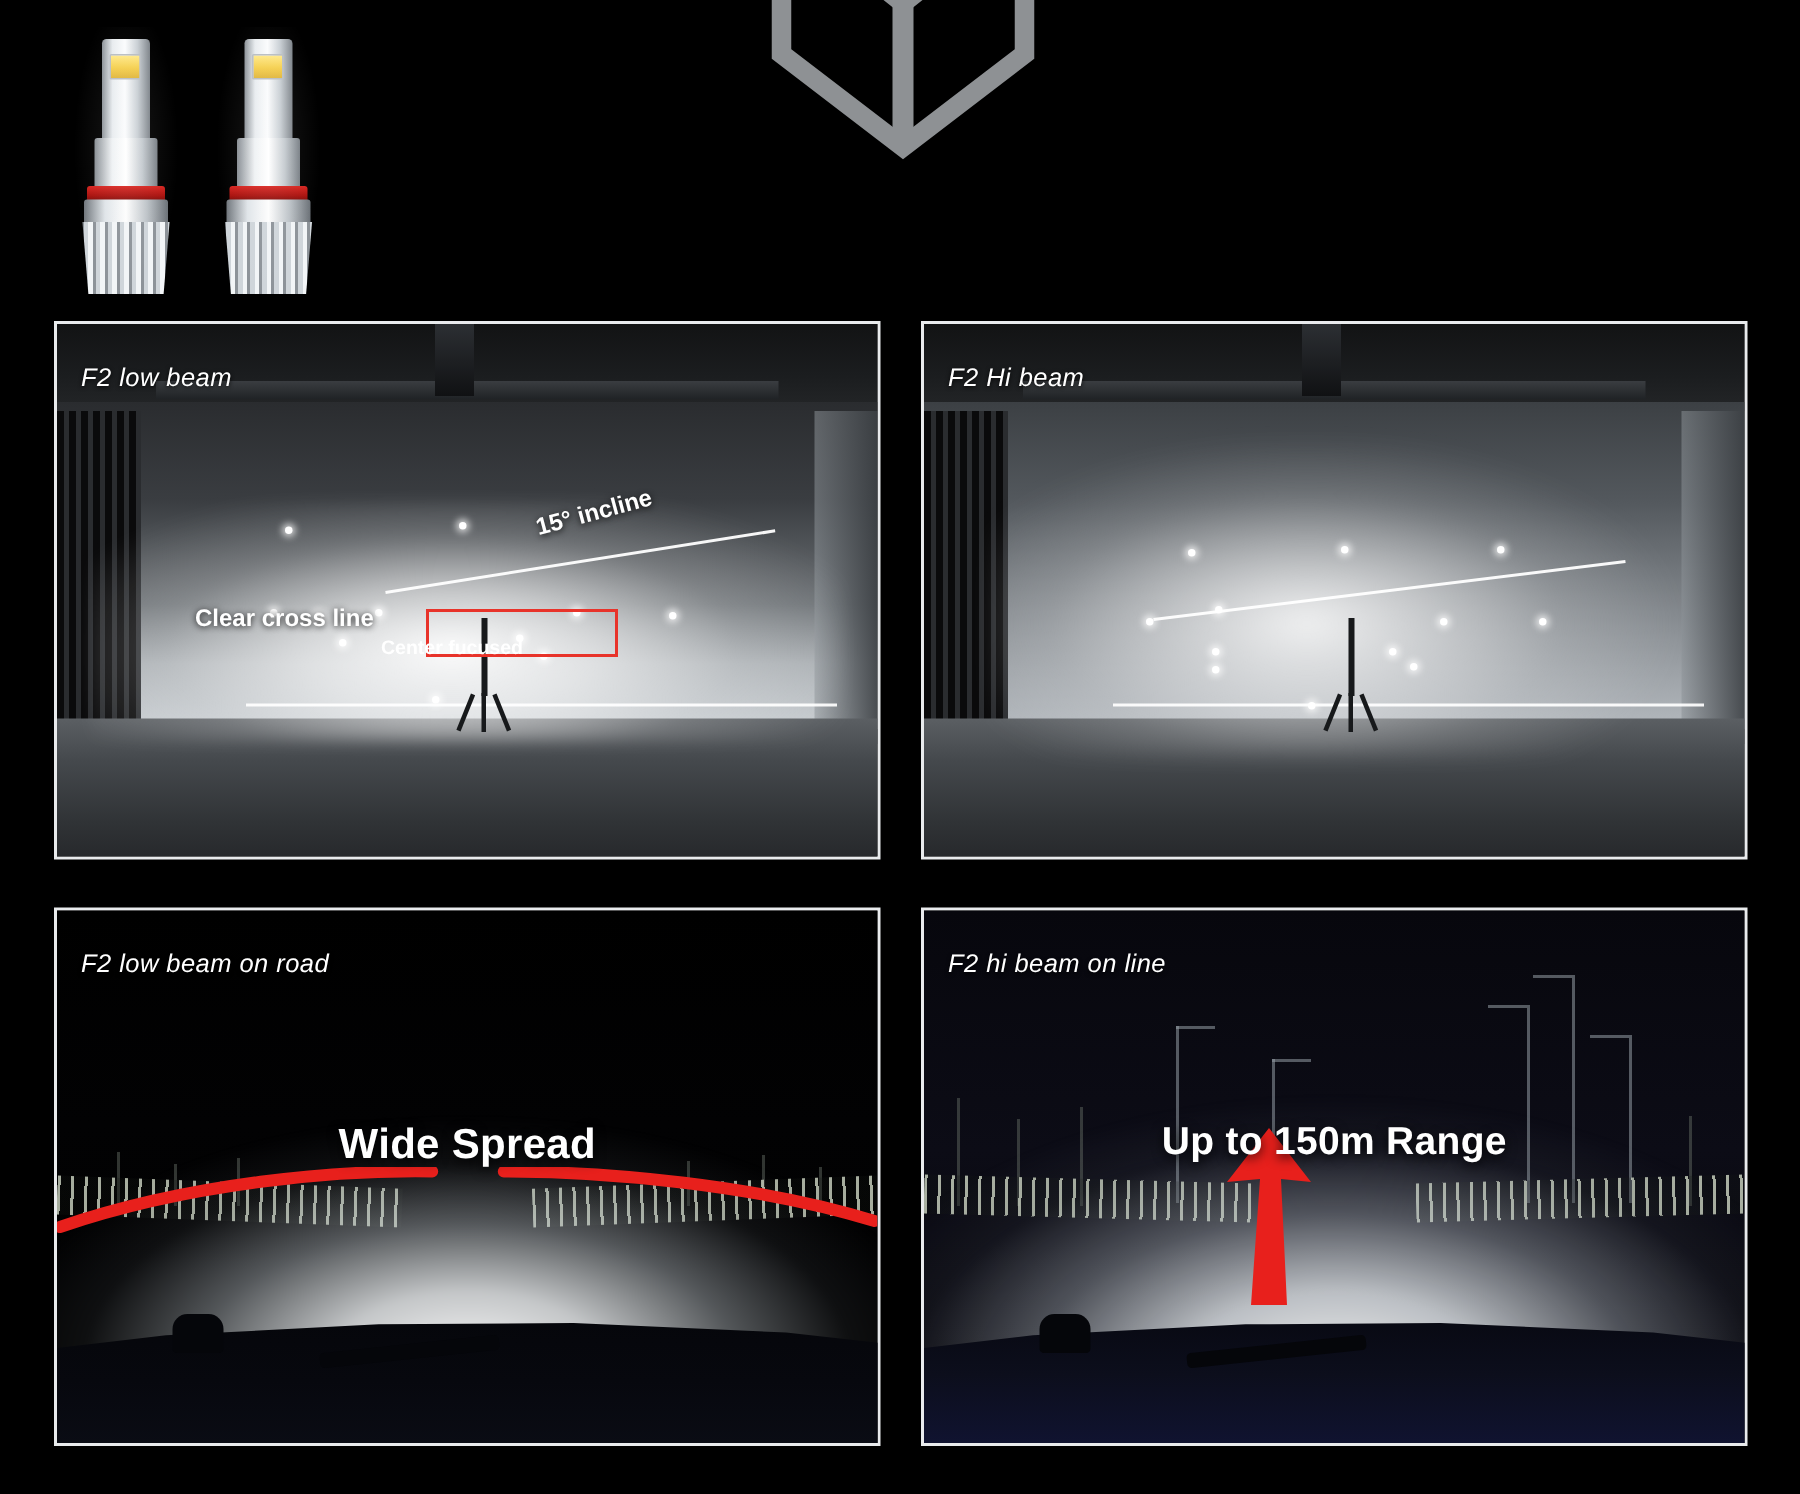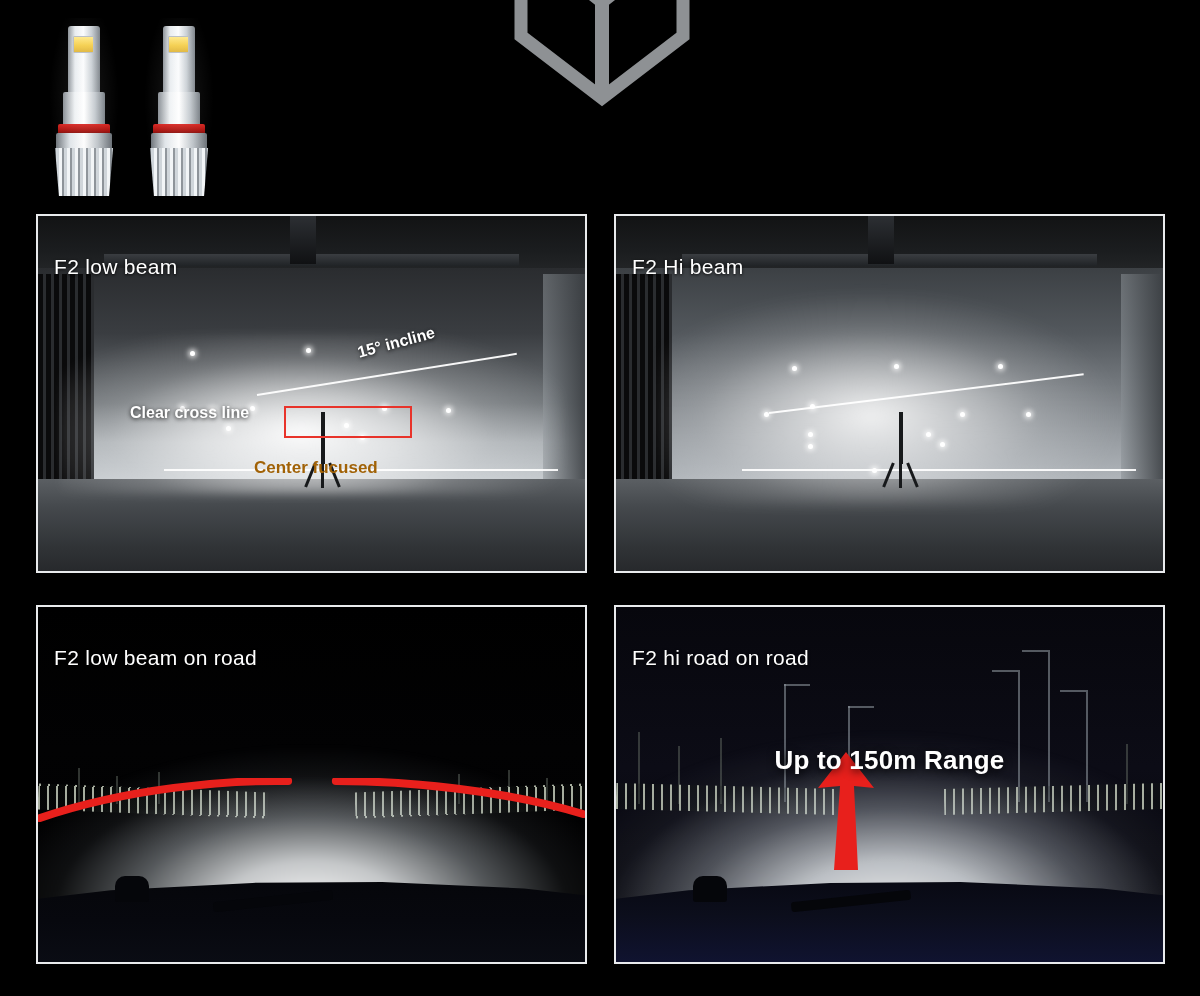--- a/index.html
+++ b/index.html
@@ -69,23 +69,24 @@
   .panel {
     position: absolute; width: 551px; height: 359px;
     border: 2px solid #e9ebed; overflow: hidden; background: #000;
   }
   .panel.p1 { left: 0px;   top: 0px; }
   .panel.p2 { left: 578px; top: 0px; }
   .panel.p3 { left: 0px;   top: 391px; }
   .panel.p4 { left: 578px; top: 391px; }
 
   .panel-label {
-    position: absolute; left: 16px; top: 39px; z-index: 9;
-    color: #fff; font-size: 21px; letter-spacing: .3px;
+    position: absolute; left: 16px; top: 26px; z-index: 9;
+    color: #fff; font-size: 17px; letter-spacing: .3px;
     text-shadow: 0 1px 3px rgba(0,0,0,.9);
+    font-style: italic;
   }
 
   .scene { position: absolute; inset: 0; }
 
   
   .wh-ceiling {
     position: absolute; left: 0; top: 0; width: 100%; height: 58px;
     background: linear-gradient(180deg,#121314 0%,#1b1d1f 60%,#242628 100%);
   }
   .wh-beam {
@@ -155,22 +156,22 @@
   .note-incline {
     position: absolute; left: 320px; top: 128px;
     transform: rotate(-15deg); transform-origin: left center;
   }
   .note-cross { position: absolute; left: 92px; top: 188px; }
   .red-box {
     position: absolute; left: 246px; top: 190px; width: 128px; height: 32px;
     border: 2px solid #e8332a;
   }
   .note-red {
-    position: absolute; left: 216px; top: 242px; color: #a16207;
-    font-size: 17px; font-weight: 600; white-space: nowrap;
+    position: absolute; left: 216px; top: 208px; color: #ffffff;
+    font-size: 13px; font-weight: 600; white-space: nowrap;
   }
 
   
   .road-sky {
     position: absolute; left: 0; top: 0; width: 100%; height: 100%;
     background: linear-gradient(180deg,#000000 0%,#020203 40%,#000000 100%);
   }
   .road-sky.blue {
     background: linear-gradient(180deg,#07070d 0%,#0c0c16 45%,#05050a 100%);
   }
@@ -368,20 +369,21 @@
 
         <svg class="red-arc" viewBox="0 0 551 46" preserveAspectRatio="none">
           <path d="M2 40 C 90 10, 190 2, 252 3" stroke="#e8201c" stroke-width="8" fill="none" stroke-linecap="round"></path>
           <path d="M300 3 C 370 3, 470 12, 549 36" stroke="#e8201c" stroke-width="8" fill="none" stroke-linecap="round"></path>
         </svg>
 
         <div class="hood"></div>
         <div class="mirror"></div>
         <div class="wiper"></div>
 
+        <div class="overlay-big spread">Wide Spread</div>
       </div>
       <div class="panel-label">F2 low beam on road</div>
     </div>
 
     <div class="panel p4">
       <div class="scene">
         <div class="road-sky blue"></div>
 
         <div class="lamp-post" style="left:168px;height:118px;">
             <div class="arm"></div>
@@ -410,17 +412,17 @@
         <svg class="red-arrow" viewBox="0 0 68 118" preserveAspectRatio="none">
           <path d="M22 118 L28 34 L6 36 L34 0 L62 36 L42 34 L46 118 Z" fill="#e8201c"></path>
         </svg>
 
         <div class="hood blue"></div>
         <div class="mirror"></div>
         <div class="wiper"></div>
 
         <div class="overlay-big range">Up to 150m Range</div>
       </div>
-      <div class="panel-label">F2 hi road on road</div>
+      <div class="panel-label">F2 hi beam on line</div>
     </div>
 
   </div>
 </div>
 
 </body></html>

